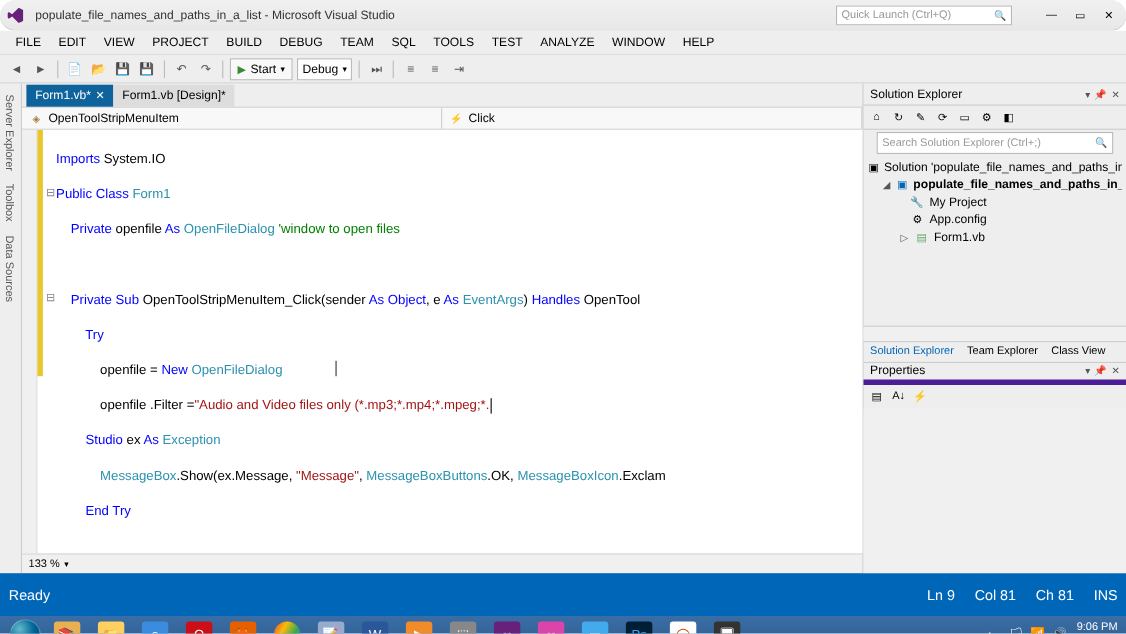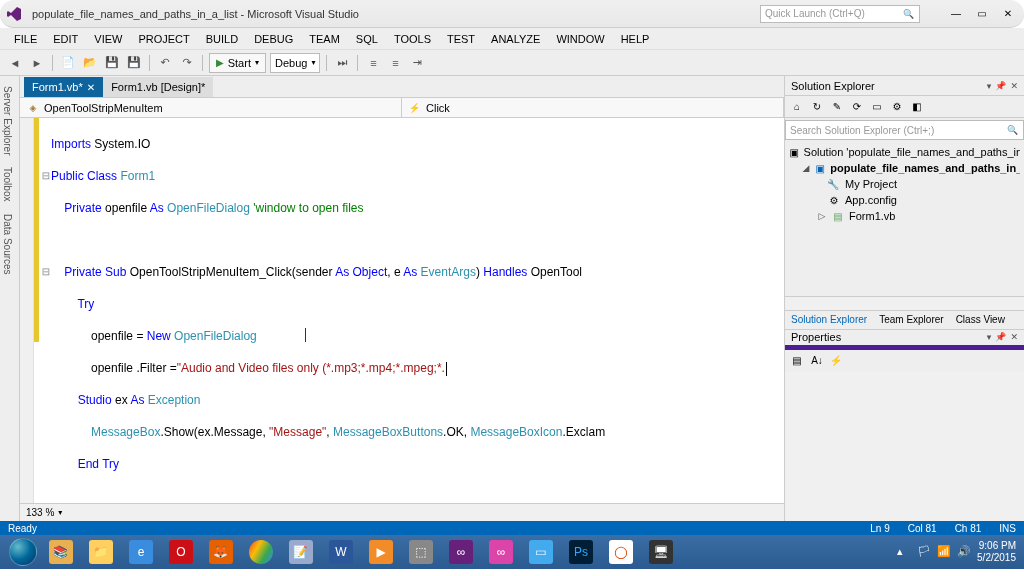--- a/index.html
+++ b/index.html
@@ -51,39 +51,39 @@
 .txt-cursor { display: inline-block; width: 1px; height: 14px; background: #000; vertical-align: middle; margin-left: 1px; }
 .editor-cursor { position: absolute; width: 1px; height: 14px; background: #333; }
 
 .zoom-bar { height: 18px; background: #f0f0f0; border-top: 1px solid #ccc; display: flex; align-items: center; padding: 0 6px; font-size: 10px; }
 
 .right-panel { width: 240px; background: #eee; border-left: 1px solid #ccc; display: flex; flex-direction: column; }
 .panel-header { height: 20px; display: flex; align-items: center; justify-content: space-between; padding: 0 6px; font-size: 11px; border-bottom: 1px solid #ccc; }
 .panel-controls { display: flex; gap: 4px; font-size: 9px; color: #555; }
 .panel-toolbar { height: 22px; display: flex; align-items: center; padding: 0 4px; gap: 4px; border-bottom: 1px solid #ccc; }
 .pt-btn { width: 16px; height: 16px; display: flex; align-items: center; justify-content: center; font-size: 10px; cursor: pointer; }
-.panel-search { height: 20px; margin: 2px 0; border: 1px solid #bbb; background: #fff; font-size: 10px; color: #999; padding: 0 4px; display: flex; align-items: center; }
+.panel-search { height: 20px; margin: 2px 12px; border: 1px solid #bbb; background: #fff; font-size: 10px; color: #999; padding: 0 4px; display: flex; align-items: center; }
 .tree { padding: 2px 4px; font-size: 11px; flex: 1; }
 .tree-row { display: flex; align-items: center; gap: 4px; padding: 1px 0; }
 .tree-indent { display: inline-block; }
 .tree-exp { width: 10px; font-size: 9px; color: #555; cursor: pointer; text-align: center; }
 .tree-icon { width: 14px; height: 14px; display: inline-flex; align-items: center; justify-content: center; font-size: 10px; }
 .bold { font-weight: bold; }
 
 .panel-tabs { height: 20px; border-top: 1px solid #ccc; border-bottom: 1px solid #ccc; display: flex; font-size: 10px; }
 .panel-tab { padding: 0 6px; display: flex; align-items: center; cursor: pointer; }
 .panel-tab.active { color: #0066b8; }
 
 .props-header { height: 20px; display: flex; align-items: center; justify-content: space-between; padding: 0 6px; font-size: 11px; border-bottom: 5px solid #4c1d95; }
 .props-toolbar { height: 22px; display: flex; align-items: center; padding: 0 4px; gap: 4px; }
 .props-body { flex: 1; background: #f0f0f0; }
 
 .scroll-dummy { height: 14px; background: #f0f0f0; border-top: 1px solid #ccc; }
 
-.statusbar { height: 14px; background: #0066b8; color: #fff; display: flex; align-items: center; font-size: 10px; padding: 0 8px; }
+.statusbar { height: 39px; background: #0066b8; color: #fff; display: flex; align-items: center; font-size: 13px; padding: 0 8px; }
 .sb-left { flex: 1; }
 .sb-right { display: flex; gap: 18px; }
 
 .taskbar { height: 34px; background: linear-gradient(#3b6ea5, #2a5a8f); display: flex; align-items: center; padding: 0 4px; }
 .tb-start { width: 38px; height: 30px; display: flex; align-items: center; justify-content: center; }
 .win-orb { width: 28px; height: 28px; border-radius: 50%; background: radial-gradient(circle at 30% 30%, #6bc, #069, #036); border: 1px solid rgba(255,255,255,0.3); }
 .task-icons { flex: 1; display: flex; gap: 2px; }
 .task-icon { width: 38px; height: 30px; display: flex; align-items: center; justify-content: center; border-radius: 2px; cursor: pointer; }
 .task-icon-inner { width: 24px; height: 24px; border-radius: 3px; display: flex; align-items: center; justify-content: center; font-size: 12px; color: #fff; }
 .systray { display: flex; align-items: center; gap: 6px; color: #fff; font-size: 10px; padding-right: 4px; }

